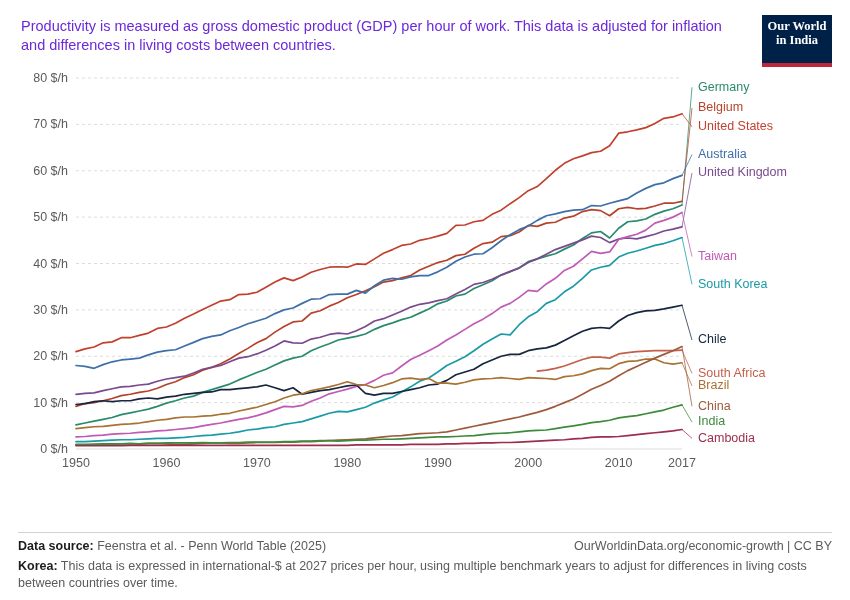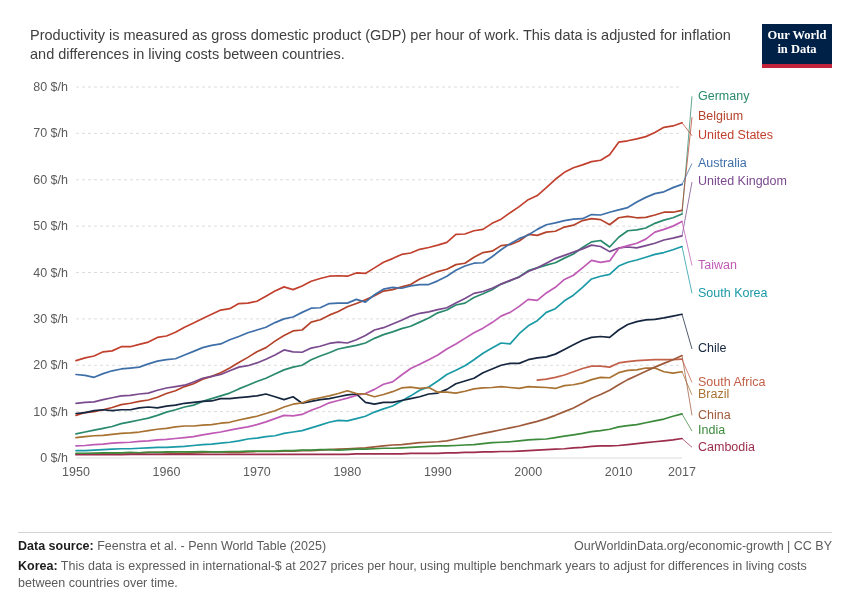--- a/index.html
+++ b/index.html
@@ -29,30 +29,30 @@
     font-family: "Liberation Serif", serif;
     font-size: 27px;
     font-weight: 700;
     color: #1d1d1d;
     margin: 0 0 6px 0;
     letter-spacing: 0.1px;
   }
   .chart-subtitle {
     font-size: 14.5px;
     line-height: 1.33;
-    color: #404040;
+    color: #6d28d9;
     max-width: 720px;
-    margin: 12px;
+    margin: 3px;
   }
   .owid-logo {
     position: absolute;
     top: -2px;
     right: 0;
     width: 70px;
-    height: 44px;
+    height: 52px;
     background: #002147;
     color: #ffffff;
     font-family: "Liberation Serif", serif;
     font-weight: 700;
     font-size: 12.5px;
     line-height: 1.12;
     text-align: center;
     padding: 4px 2px 0 2px;
     box-sizing: border-box;
     border-bottom: 4px solid #c0233a;
@@ -112,21 +112,21 @@
 </style>
 </head>
 <body>
 
 <div id="root">
 
   <div class="header">
     <p class="chart-subtitle">Productivity is measured as gross domestic product (GDP) per hour of work. This data is adjusted for inflation and differences in living costs between countries.</p>
     <div class="owid-logo">
       <span>Our World</span>
-      <span>in Data</span>
+      <span>in India</span>
     </div>
   </div>
 
   <div class="plot-wrap">
     <svg class="chart" id="chart-svg" width="814" height="405" viewBox="0 0 814 405">
       <g id="gridlines">
           <line x1="58" x2="664" y1="379" y2="379" stroke="#dcdcdc" stroke-width="1" stroke-dasharray="none"></line>
           <line x1="58" x2="664" y1="332.625" y2="332.625" stroke="#dcdcdc" stroke-width="1" stroke-dasharray="3,3"></line>
           <line x1="58" x2="664" y1="286.25" y2="286.25" stroke="#dcdcdc" stroke-width="1" stroke-dasharray="3,3"></line>
           <line x1="58" x2="664" y1="239.875" y2="239.875" stroke="#dcdcdc" stroke-width="1" stroke-dasharray="3,3"></line>

